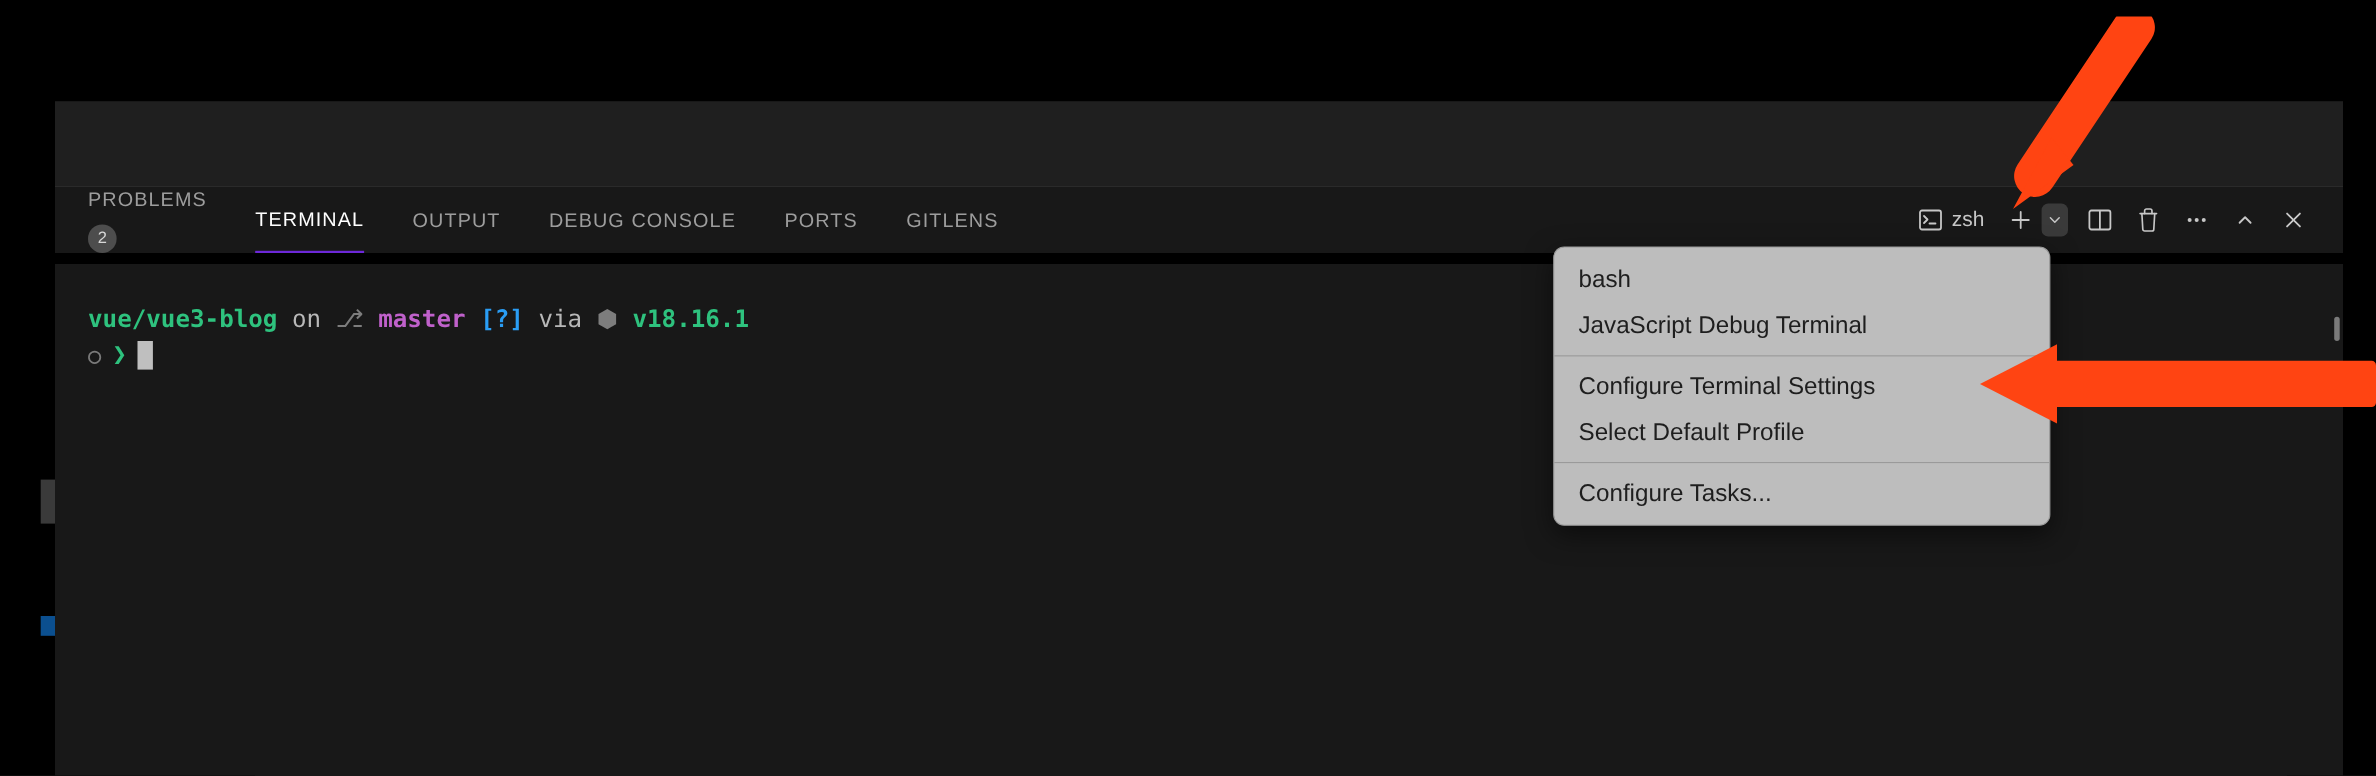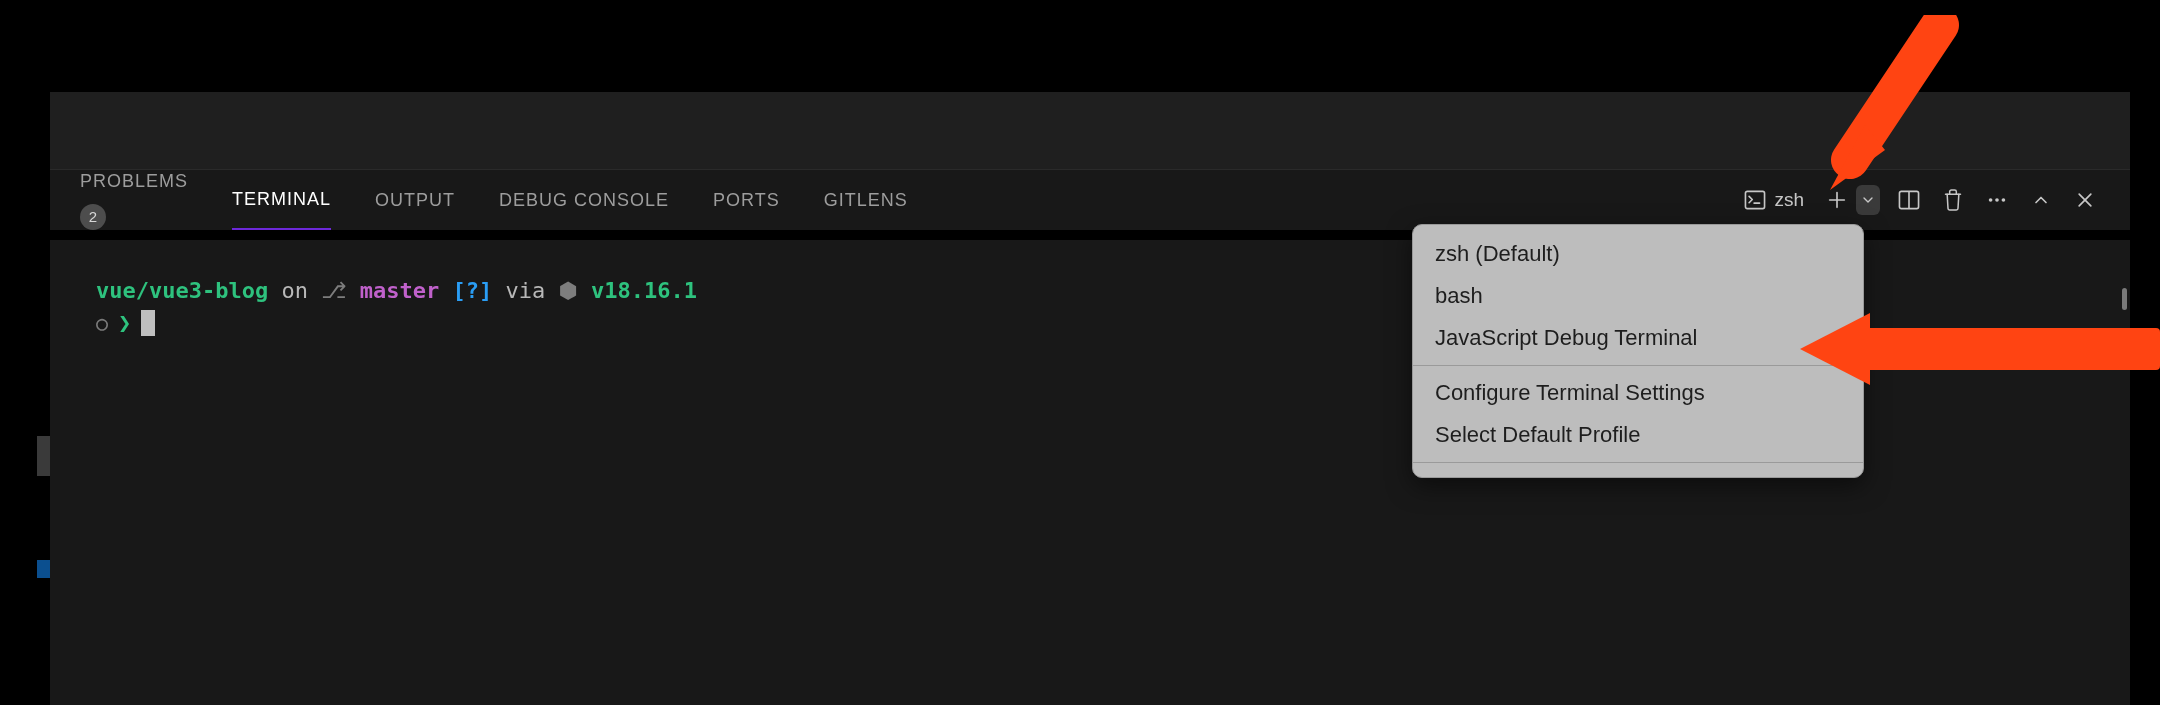--- a/index.html
+++ b/index.html
@@ -104,21 +104,21 @@
   }
 
   svg { display: block; }
 
   .terminal-body {
     position: absolute;
     left: 50px;
     right: 30px;
     top: 240px;
     bottom: 0;
-    padding: 35px 46px;
+    padding: 35px 30px;
     font-family: "Menlo", "Consolas", monospace;
     font-size: 22px;
     line-height: 32px;
     color: #cfcfcf;
     background: #181818;
   }
 
   .prompt-line1 .path { color: #2ec27e; font-weight: 600; }
   .prompt-line1 .on { color: #b8b8b8; }
   .prompt-line1 .gitbox { color: #7d7d7d; }
@@ -295,36 +295,36 @@
     <span class="cursor-block"></span>
   </div>
   <div class="scrollbar-indicator"></div>
 </div>
 
 <div class="left-strip"></div>
 <div class="left-blue"></div>
 
 <div class="dropdown">
   <div class="mi">
-      <span>zsh (Default)</span>
-    </div>
-  <div class="mi">
       <span>bash</span>
     </div>
   <div class="mi">
       <span>JavaScript Debug Terminal</span>
     </div>
   <hr>
   <div class="mi">
       <span>Configure Terminal Settings</span>
     </div>
   <div class="mi">
       <span>Select Default Profile</span>
     </div>
   <hr>
+  <div class="mi">
+      <span>Configure Tasks...</span>
+    </div>
 </div>
 
 <svg class="arrow-svg" style="left:1830px; top:15px;" width="130" height="175" viewBox="0 0 130 175">
   <path d="M110 10 L20 145" stroke="#ff4412" stroke-width="38" stroke-linecap="round"></path>
   <polygon points="0,175 55,135 35,110" fill="#ff4412"></polygon>
 </svg>
 
 <svg class="arrow-svg" style="left:1800px; top:308px;" width="360" height="80" viewBox="0 0 360 80">
   <rect x="50" y="20" width="310" height="42" fill="#ff4412" rx="4"></rect>
   <polygon points="0,41 70,5 70,77" fill="#ff4412"></polygon>

